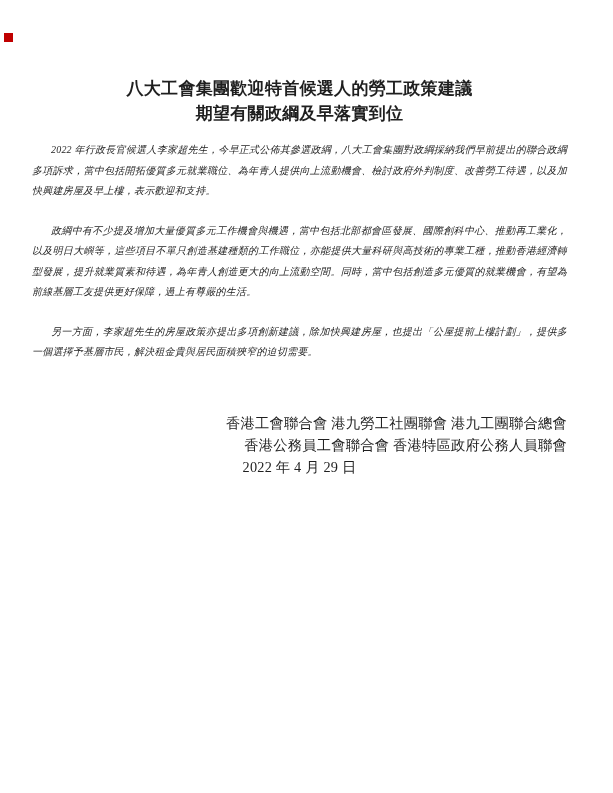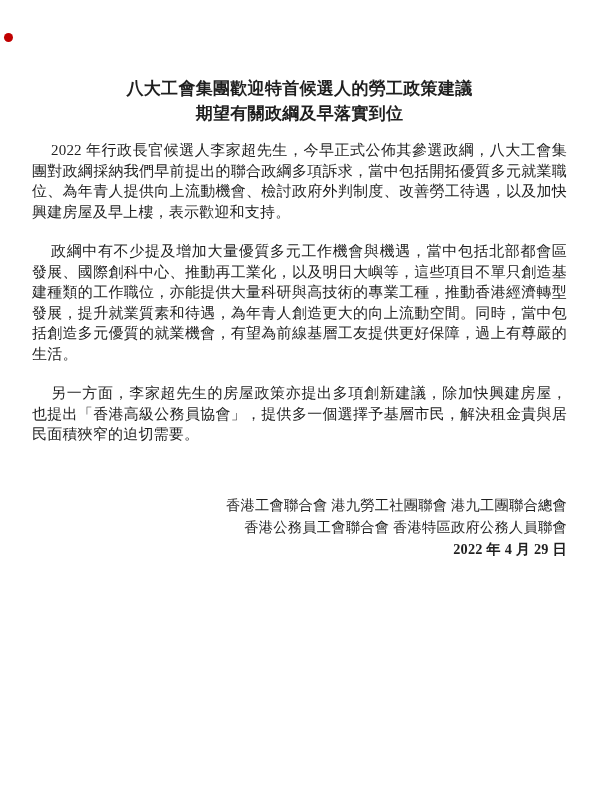--- a/index.html
+++ b/index.html
@@ -1,20 +1,20 @@
 <!DOCTYPE html>
 <html style="--background: #ffffff; --text: #1f1f1f; --corner-mark: #c00000;"><head>
 <meta charset="utf-8">
 <style>
   :root {
     --background: #ffffff;
     --text: #1f1f1f;
     --corner-mark: #c00000;
   }
-  * { margin: 0; padding: 0; box-sizing: border-box; border-radius: 24px; }
+  * { margin: 0; padding: 0; box-sizing: border-box; }
   html, body { background: #ffffff; }
   .page {
     position: relative;
     width: 613px;
     height: 793px;
     overflow: hidden;
     background: var(--background);
     color: var(--text);
     font-family: "Liberation Serif", "DejaVu Serif", serif;
   }
@@ -32,56 +32,58 @@
   .doc-title {
     font-size: 17px;
     font-weight: bold;
     line-height: 25px;
     text-align: center;
     margin-bottom: 14px;
     letter-spacing: 0.3px;
   }
   .title-line { display: block; }
   .para {
-    font-size: 15px;
+    font-size: 10px;
     line-height: 20.5px;
     text-align: justify;
     text-justify: inter-character;
     text-indent: 19px;
     margin-bottom: 19px;
     letter-spacing: 0.2px;
+    font-style: italic;
   }
   .signature-block {
     margin-top: 49px;
     text-align: right;
     font-size: 14.3px;
     line-height: 22px;
     letter-spacing: 0.2px;
   }
   .org-line { display: block; }
   .date-line {
     display: block;
-    font-weight: bold;
+    font-weight: normal;
+    text-align: center;
   }
 </style>
 </head>
 <body>
 
 <div class="page">
   <div class="corner-mark"></div>
   <div class="content">
 
     <h1 class="doc-title">
       <span class="title-line">八大工會集團歡迎特首候選人的勞工政策建議</span>
       <span class="title-line">期望有關政綱及早落實到位</span>
     </h1>
 
     <p class="para">2022 年行政長官候選人李家超先生，今早正式公佈其參選政綱，八大工會集團對政綱採納我們早前提出的聯合政綱多項訴求，當中包括開拓優質多元就業職位、為年青人提供向上流動機會、檢討政府外判制度、改善勞工待遇，以及加快興建房屋及早上樓，表示歡迎和支持。</p>
     <p class="para">政綱中有不少提及增加大量優質多元工作機會與機遇，當中包括北部都會區發展、國際創科中心、推動再工業化，以及明日大嶼等，這些項目不單只創造基建種類的工作職位，亦能提供大量科研與高技術的專業工種，推動香港經濟轉型發展，提升就業質素和待遇，為年青人創造更大的向上流動空間。同時，當中包括創造多元優質的就業機會，有望為前線基層工友提供更好保障，過上有尊嚴的生活。</p>
-    <p class="para">另一方面，李家超先生的房屋政策亦提出多項創新建議，除加快興建房屋，也提出「香港高級公務員協會」，提供多一個選擇予基層市民，解決租金貴與居民面積狹窄的迫切需要。</p>
+    <p class="para">另一方面，李家超先生的房屋政策亦提出多項創新建議，除加快興建房屋，也提出「公屋提前上樓計劃」，提供多一個選擇予基層市民，解決租金貴與居民面積狹窄的迫切需要。</p>
 
     <div class="signature-block">
       <span class="org-line">香港工會聯合會 港九勞工社團聯會 港九工團聯合總會</span>
       <span class="org-line">香港公務員工會聯合會 香港特區政府公務人員聯會</span>
       <span class="date-line">2022 年 4 月 29 日</span>
     </div>
 
   </div>
 </div>
 

